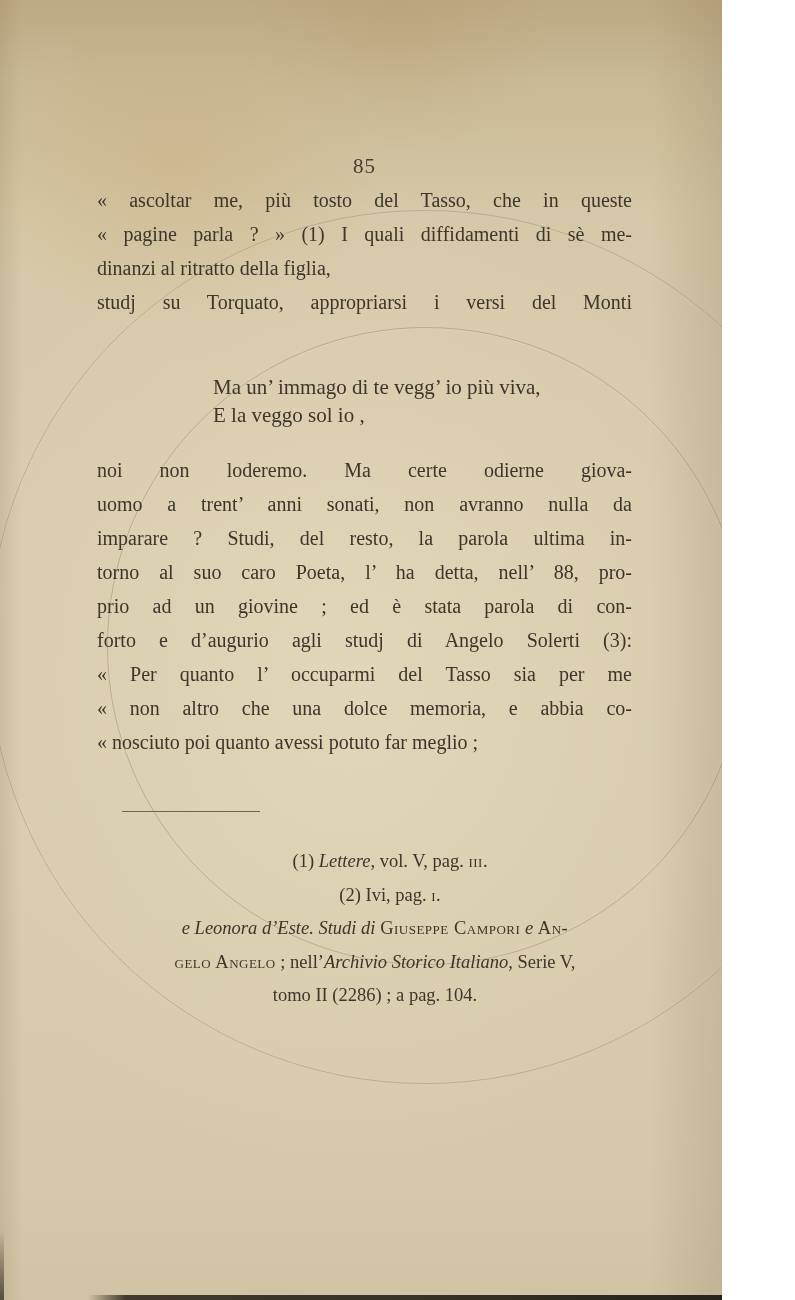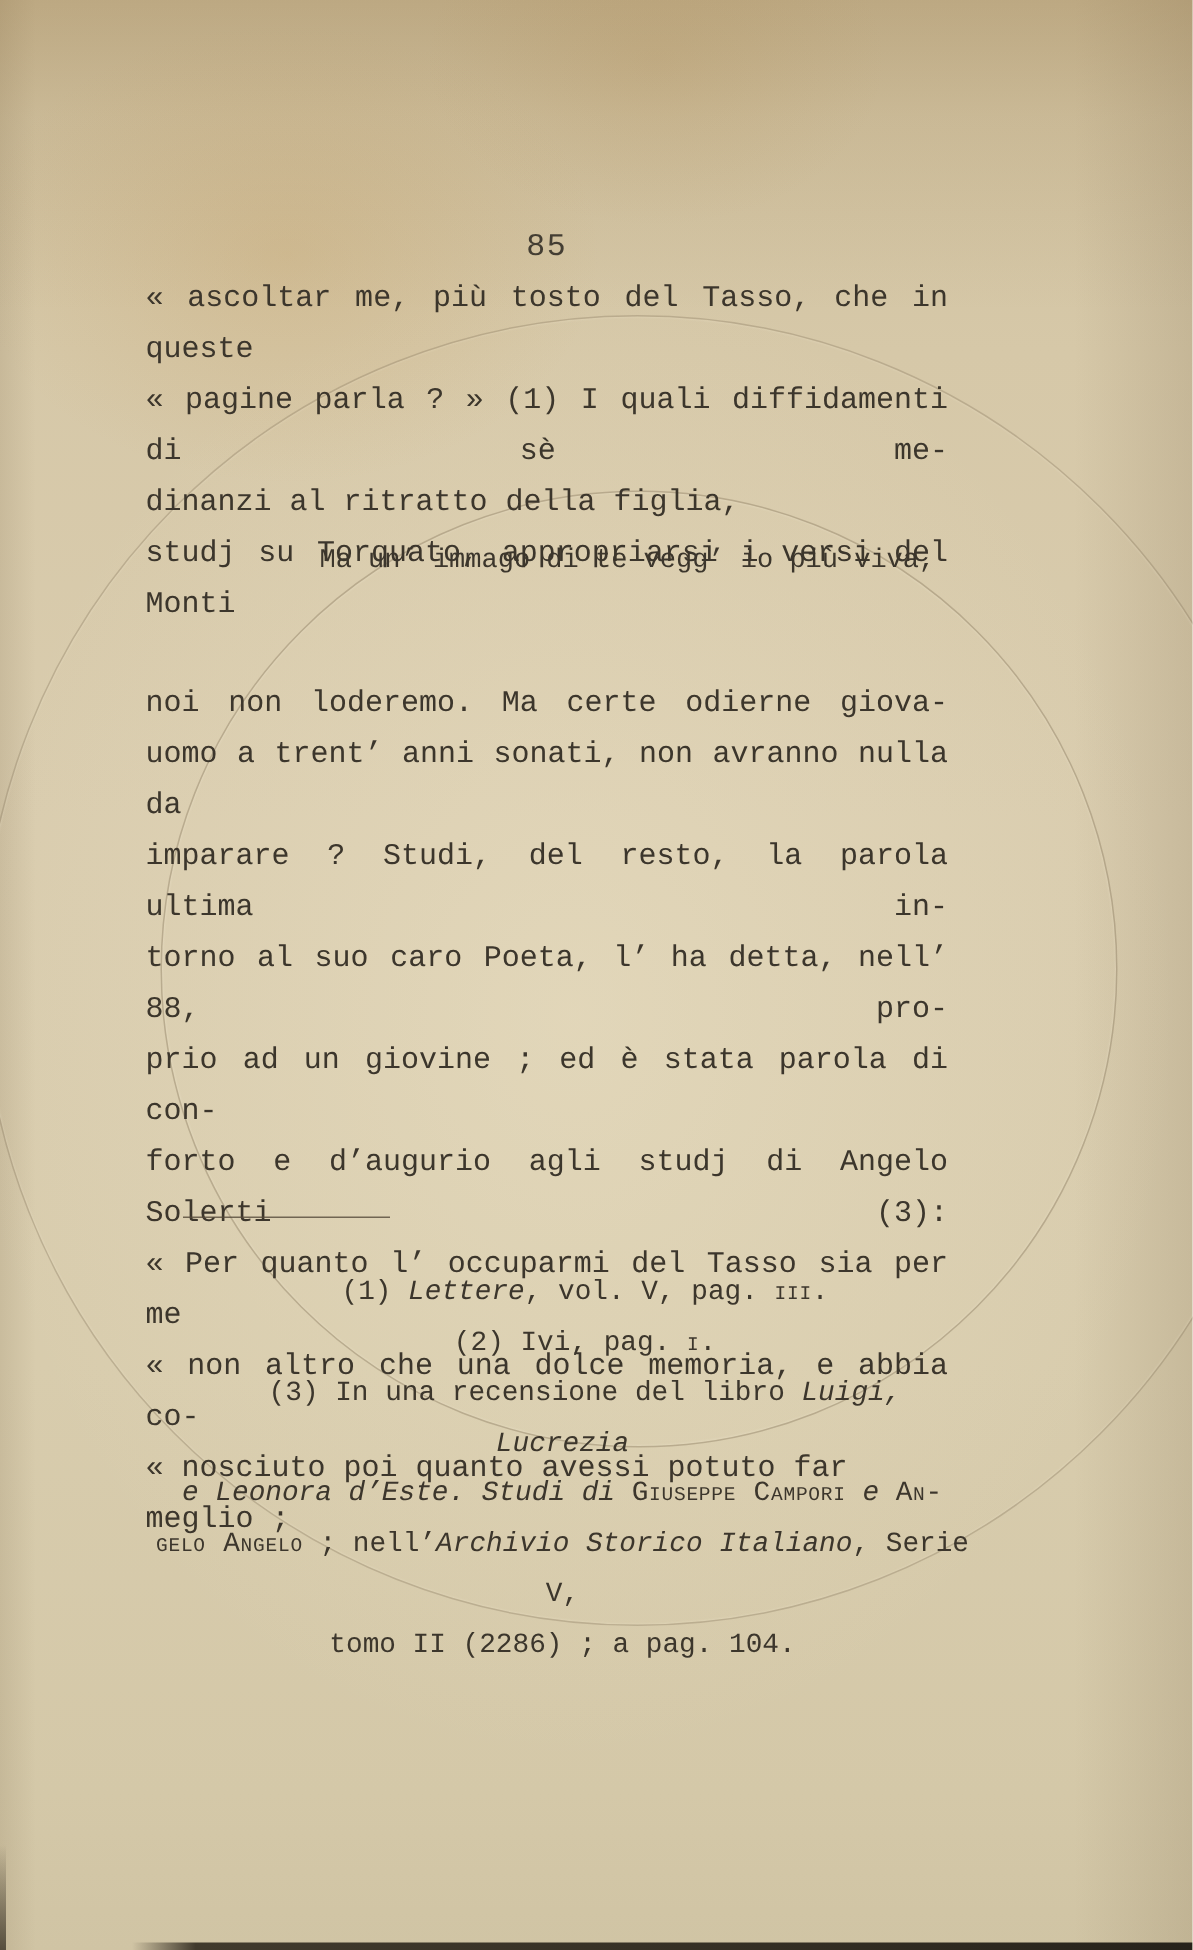--- a/index.html
+++ b/index.html
@@ -1,20 +1,20 @@
 <!DOCTYPE html>
 <html><head>
 <meta charset="utf-8">
 <style>
   html,body{margin:0;padding:0;}
   #page{
     position:relative;
-    width:795px;height:1300px;
+    width:722px;height:1300px;
     overflow:hidden;
-    font-family:Liberation Mono, monospace;
+    font-family:Liberation Serif, serif;
     color:#3c362c;
     background:
       radial-gradient(ellipse 300px 220px at 24% 13%, rgba(189,142,72,0.20), rgba(189,142,72,0) 70%),
       radial-gradient(ellipse 220px 160px at 55% 3%, rgba(170,130,70,0.15), rgba(170,130,70,0) 70%),
       radial-gradient(ellipse 520px 640px at 48% 52%, rgba(240,231,204,0.38), rgba(240,231,204,0) 78%),
       linear-gradient(180deg, rgba(146,114,66,0.30) 0%, rgba(146,114,66,0.12) 6%, rgba(146,114,66,0.0) 16%),
       linear-gradient(90deg, rgba(110,90,60,0.14) 0%, rgba(110,90,60,0) 3%, rgba(110,90,60,0) 90%, rgba(110,90,60,0.16) 100%),
       linear-gradient(180deg, #cfc09e 0%, #d6c8a8 18%, #d9ccae 42%, #d8ccad 70%, #d4c8a8 92%, #d0c4a4 100%);
   }
   
@@ -45,21 +45,21 @@
 
   .textblock{position:absolute;}
   .line{white-space:normal;}
 
   .para{left:97px;width:535px;font-size:20px;line-height:34px;}
   .para .line{text-align:justify;text-align-last:justify;}
   .para .line.nojust{text-align:left;text-align-last:left;}
   .para1{top:183px;}
   .para2{top:453px;}
 
-  .verse{top:360px;left:213px;font-size:18px;line-height:28px;width:420px;}
+  .verse{top:373px;left:213px;font-size:21px;line-height:28px;width:420px;}
   .verse .line{text-align:left;}
 
   .fnsep{
     position:absolute;top:811px;left:122px;width:138px;height:0;
     border-top:1.5px solid rgba(85,74,58,0.8);
   }
 
   .footnotes{top:845px;left:101px;width:548px;font-size:18.5px;line-height:33.5px;}
   .footnotes .line{text-align:center;}
   .footnotes .line.indent{text-indent:30px;}
@@ -80,40 +80,40 @@
 
   <div class="textblock para para1">
       <div class="line">« ascoltar me, più tosto del Tasso, che in queste</div>
       <div class="line">« pagine parla ? » (1) I quali diffidamenti di sè me-</div>
       <div class="line nojust">dinanzi al ritratto della figlia,</div>
       <div class="line">studj su Torquato, appropriarsi i versi del Monti</div>
     </div>
 
   <div class="textblock verse">
       <div class="line">Ma un’ immago di te vegg’ io più viva,</div>
+      <div class="line">E la veggo sol io ,</div>
     </div>
 
   <div class="textblock para para2">
       <div class="line">noi non loderemo. Ma certe odierne giova-</div>
       <div class="line">uomo a trent’ anni sonati, non avranno nulla da</div>
       <div class="line">imparare ? Studi, del resto, la parola ultima in-</div>
       <div class="line">torno al suo caro Poeta, l’ ha detta, nell’ 88, pro-</div>
       <div class="line">prio ad un giovine ; ed è stata parola di con-</div>
       <div class="line">forto e d’augurio agli studj di Angelo Solerti (3):</div>
       <div class="line">« Per quanto l’ occuparmi del Tasso sia per me</div>
       <div class="line">« non altro che una dolce memoria, e abbia co-</div>
       <div class="line nojust">« nosciuto poi quanto avessi potuto far meglio ;</div>
     </div>
 
   <div class="fnsep"></div>
 
   <div class="textblock footnotes">
       <div class="line indent"><span class="seg-n">(1) </span><span class="seg-i">Lettere</span><span class="seg-n">, vol. V, pag. </span><span class="seg-sc">iii</span><span class="seg-n">.</span></div>
       <div class="line indent"><span class="seg-n">(2) Ivi, pag. </span><span class="seg-sc">i</span><span class="seg-n">.</span></div>
-      <div class="line indent"><span class="seg-n">(3) In una recensione del libro </span><span class="seg-i">Luigi, Lucrezia</span></div>
       <div class="line"><span class="seg-i">e Leonora d’Este. Studi di </span><span class="seg-sc">Giuseppe Campori</span><span class="seg-i"> e </span><span class="seg-sc">An-</span></div>
       <div class="line"><span class="seg-sc">gelo Angelo</span><span class="seg-n"> ; nell’</span><span class="seg-i">Archivio Storico Italiano</span><span class="seg-n">, Serie V,</span></div>
       <div class="line"><span class="seg-n">tomo II (2286) ; a pag. 104.</span></div>
     </div>
 
   <div class="bottom-edge"></div>
   <div class="left-bottom-edge"></div>
 </div>
 
 </body></html>

